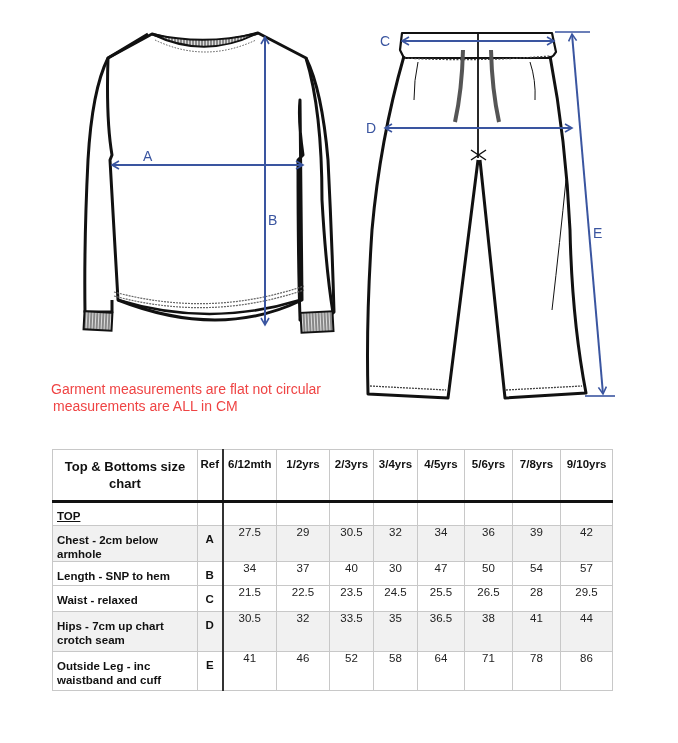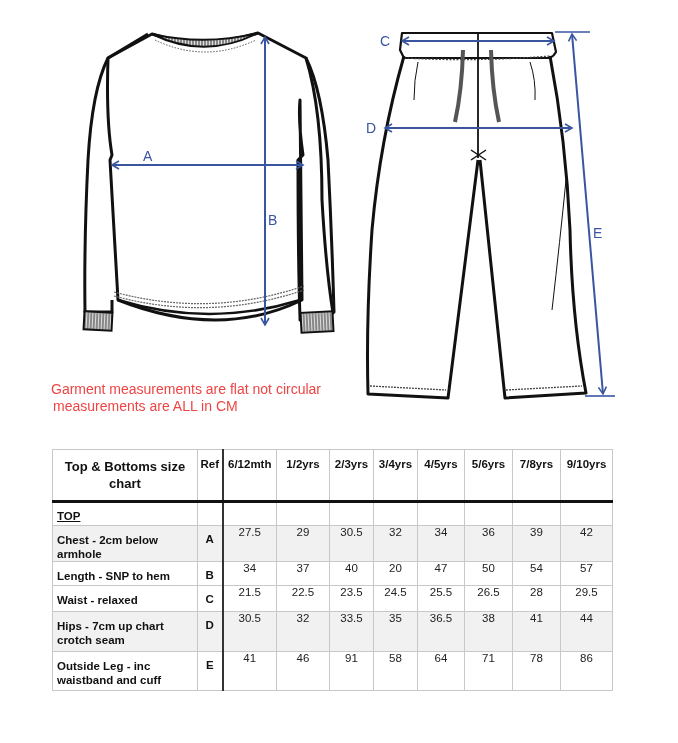--- a/index.html
+++ b/index.html
@@ -147,21 +147,21 @@
         <td class="val">36</td>
         <td class="val">39</td>
         <td class="val">42</td>
       </tr>
       <tr class="" style="height: 24px;">
         <td class="label">Length - SNP to hem</td>
         <td class="ref refcol">B</td>
         <td class="val">34</td>
         <td class="val">37</td>
         <td class="val">40</td>
-        <td class="val">20</td>
+        <td class="val">30</td>
         <td class="val">47</td>
         <td class="val">50</td>
         <td class="val">54</td>
         <td class="val">57</td>
       </tr>
       <tr class="" style="height: 26px; margin-top: 11px;">
         <td class="label">Waist - relaxed</td>
         <td class="ref refcol">C</td>
         <td class="val">21.5</td>
         <td class="val">22.5</td>
@@ -182,21 +182,21 @@
         <td class="val">36.5</td>
         <td class="val">38</td>
         <td class="val">41</td>
         <td class="val">44</td>
       </tr>
       <tr class="" style="height: 39px;">
         <td class="label">Outside Leg - inc waistband and cuff</td>
         <td class="ref refcol">E</td>
         <td class="val">41</td>
         <td class="val">46</td>
-        <td class="val">91</td>
+        <td class="val">52</td>
         <td class="val">58</td>
         <td class="val">64</td>
         <td class="val">71</td>
         <td class="val">78</td>
         <td class="val">86</td>
       </tr>
     </tbody>
 </table>
 
 </body></html>

